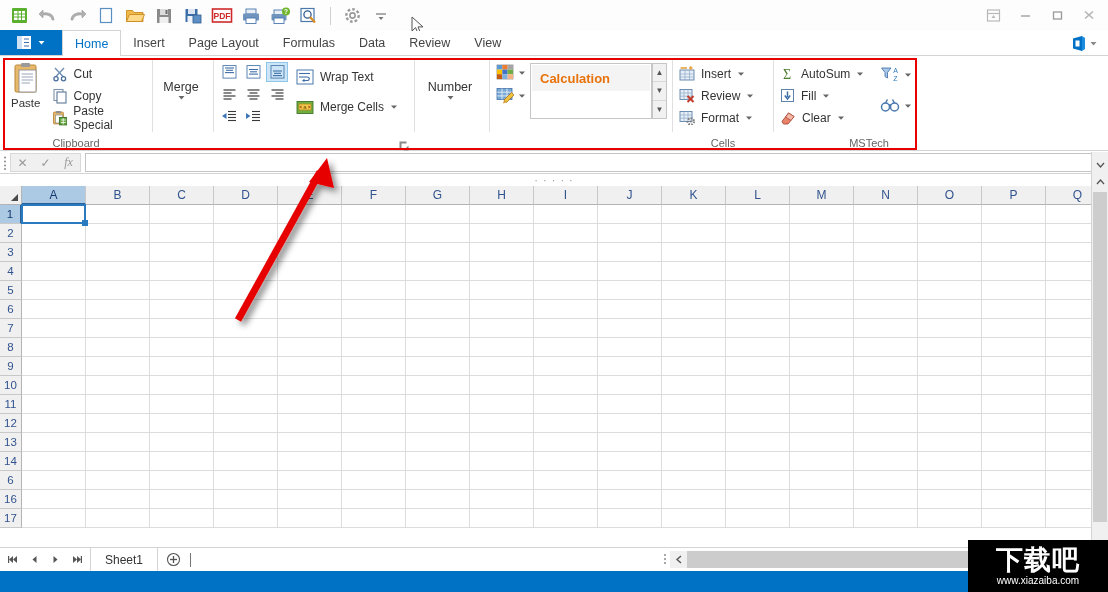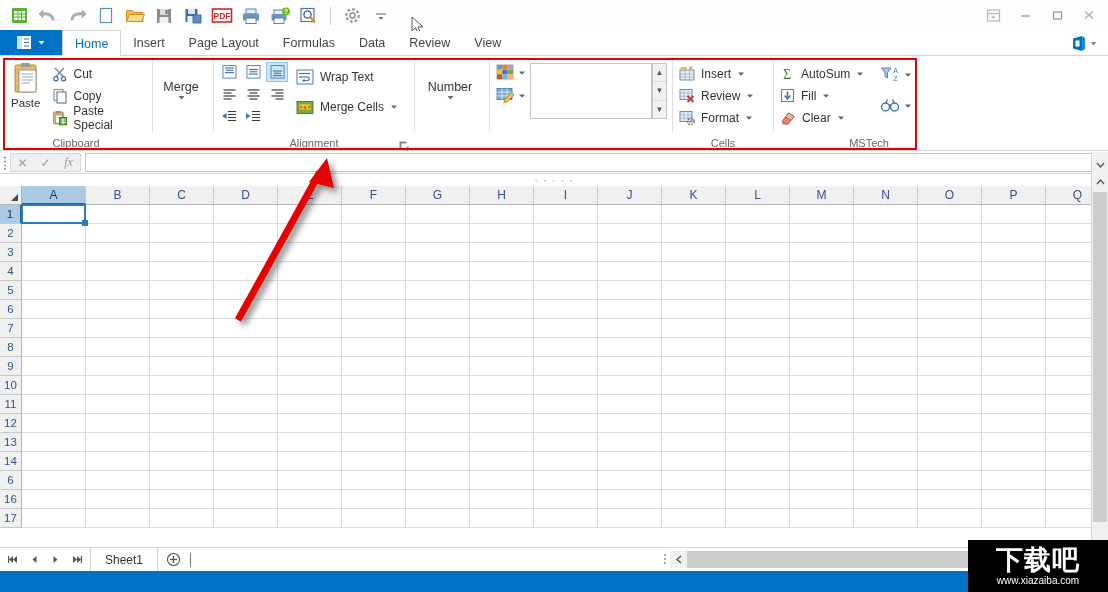--- a/index.html
+++ b/index.html
@@ -610,21 +610,20 @@
               <path d="M3.5 7 L5.5 5.5 L5.5 8.5 Z" fill="#a34a1c"></path>
               <path d="M14.5 7 L12.5 5.5 L12.5 8.5 Z" fill="#a34a1c"></path>
             </svg>
             <span class="lbl">Merge Cells</span>
             <svg width="8" height="8" viewBox="0 0 8 8">
                 <path d="M1 2.5 L7 2.5 L4 5.8 Z" fill="#666"></path>
               </svg>
           </div>
         </div>
       </div>
-      <div class="group-label">Alignment</div>
       <div class="dialog-launcher">
         <svg width="12" height="12" viewBox="0 0 12 12">
           <path d="M1.5 1.5 h7 v2 h-5 v5 h-2 z" fill="#8a8a8a"></path>
           <path d="M10.5 10.5 L5.5 10.5 L10.5 5.5 Z" fill="#8a8a8a"></path>
         </svg>
       </div>
     </div>
 
     <div class="gsep"></div>
 
@@ -674,20 +673,21 @@
               <path d="M8 13 L15.5 5.5 L18 8 L10.5 15.5 Z" fill="#f0c040" stroke="#a8791a" stroke-width="0.8"></path>
               <path d="M8 13 L10.5 15.5 L7 16.5 Z" fill="#d9a33a"></path>
             </svg>
             <svg width="8" height="8" viewBox="0 0 8 8">
                 <path d="M1 2.5 L7 2.5 L4 5.8 Z" fill="#666"></path>
               </svg>
           </div>
         </div>
 
         <div class="style-gallery">
+          <div class="style-item calc">Calculation</div>
         </div>
 
         <div class="gallery-scroll">
           <div class="gs-btn">▲</div>
           <div class="gs-btn">▼</div>
           <div class="gs-btn" style="border-bottom:none">▼</div>
         </div>
       </div>
     </div>
 

